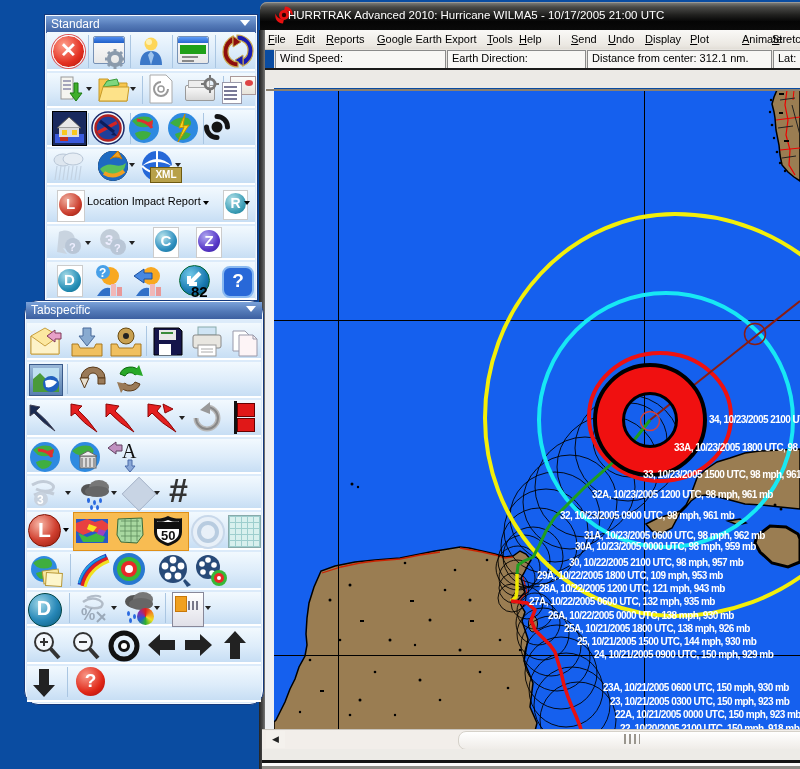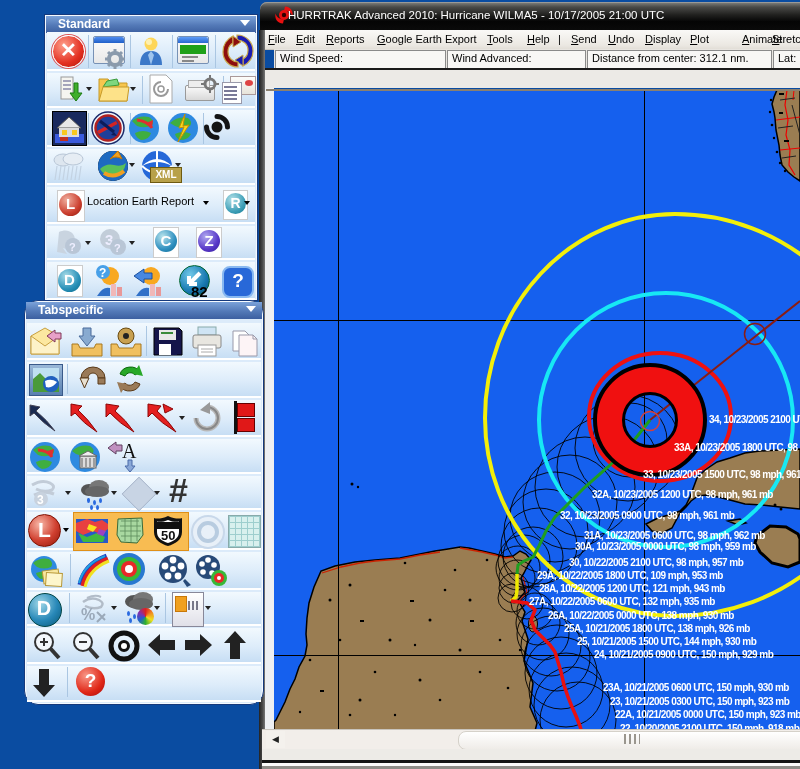--- a/index.html
+++ b/index.html
@@ -21,21 +21,21 @@
 #scroll{left:262px;top:729px;width:538px;height:20px;background:#f2eeea;border-top:1px solid #c8c4bc;}
 #sbtn{left:266px;top:731px;width:19px;height:17px;background:#f4f1ed;font-size:9px;color:#222;text-align:center;line-height:17px;}
 #sthumb{left:458px;top:731px;width:342px;height:17px;background:linear-gradient(180deg,#ffffff,#efece8);border:1px solid #d5d1c9;border-radius:8px 0 0 8px;}
 #sgrip{left:624px;top:734px;width:16px;height:10px;background:repeating-linear-gradient(90deg,#9a968e 0 2px,transparent 2px 5px);}
 #botband{left:262px;top:749px;width:538px;height:11px;background:#edebe7;}
 #botline1{left:262px;top:760px;width:538px;height:3px;background:#141414;}
 #botline2{left:262px;top:763px;width:538px;height:3px;background:#fbfbfa;}
 #botline3{left:262px;top:766px;width:538px;height:3px;background:#8f8d88;}
 
 .tbar{position:absolute;border:1px solid #15397c;background:#dcebfa;box-shadow:inset 0 0 0 1px #f5faff;}
-.tbar .ttl{position:absolute;left:1px;top:1px;right:1px;height:16px;background:linear-gradient(180deg,#7ba2d9 0%,#5379b7 55%,#3c5fa0 100%);color:#fff;font-size:12px;font-weight:bold;padding:1px 0 0 12px;}
+.tbar .ttl{position:absolute;left:1px;top:1px;right:1px;height:16px;background:linear-gradient(180deg,#7ba2d9 0%,#5379b7 55%,#3c5fa0 100%);color:#fff;font-size:12px;font-weight:normal;padding:1px 0 0 5px;}
 .tbar .ttl .dn{position:absolute;right:6px;top:4px;width:0;height:0;border-left:5px solid transparent;border-right:5px solid transparent;border-top:6px solid #fff;}
 .trow{position:absolute;left:2px;right:2px;background:linear-gradient(180deg,#f2f9fe 0%,#ddecfa 55%,#c7def4 100%);border-bottom:2px solid #fff;}
 .da{position:absolute;width:0;height:0;border-left:3px solid transparent;border-right:3px solid transparent;border-top:4px solid #222;}
 .ball{position:absolute;border-radius:50%;color:#fff;font-weight:bold;text-align:center;}
 .vsep{position:absolute;width:1px;background:#aac6e2;top:2px;bottom:2px;}
 .win32{position:absolute;width:30px;height:26px;background:linear-gradient(#fdfdfd,#e8e8e8);border:1px solid #7791b5;border-radius:2px;}
 .win32 .tt{position:absolute;left:0;top:0;right:0;height:6px;background:linear-gradient(#4f8df0,#2060c8);border-radius:2px 2px 0 0;}
 .cloud{position:absolute;border-radius:50%;}
 </style>
 </head>
@@ -48,32 +48,32 @@
  <path d="M9 18.5 C 3 18.5 0.5 13 1.5 8.5 C 3 13 7 14.5 10 14.2 Z" fill="#e81010"></path>
  <circle cx="10" cy="10" r="2.2" fill="#300"></circle>
 </svg>
 <div class="abs" id="titletxt">HURRTRAK Advanced 2010: Hurricane WILMA5 - 10/17/2005 21:00 UTC</div>
 <div class="abs" id="menubar">
  <span style="left:6px"><u>F</u>ile</span>
  <span style="left:34px"><u>E</u>dit</span>
  <span style="left:64px"><u>R</u>eports</span>
  <span style="left:115px"><u>G</u>oogle Earth Export</span>
  <span style="left:225px"><u>T</u>ools</span>
- <span style="left:265px"><u>H</u>elp</span>
+ <span style="left:257px"><u>H</u>elp</span>
  <span style="left:296px">|</span>
  <span style="left:309px"><u>S</u>end</span>
  <span style="left:346px"><u>U</u>ndo</span>
  <span style="left:383px"><u>D</u>isplay</span>
  <span style="left:428px"><u>P</u>lot</span>
  <span style="left:480px"><u>A</u>nimate</span>
  <span style="left:510px"><u>S</u>tretch</span>
 </div>
 <div class="abs" id="statusrow">
  <div class="sbox" style="left:1px;width:165px;">Wind Speed:</div>
- <div class="sbox" style="left:173px;width:133px;">Wind Advanced:</div>
+ <div class="sbox" style="left:173px;width:133px;">Earth Direction:</div>
  <div class="sbox" style="left:313px;width:179px;">Distance from center: 312.1 nm.</div>
  <div class="sbox" style="left:499px;width:39px;">Lat: 22</div>
 </div>
 <div class="abs" id="blackline"></div>
 <div class="abs" id="grayband"></div>
 <div class="abs" style="left:265px;top:88px;width:9px;height:672px;background:#edeff2;"></div>
 <div class="abs" id="winleft"></div>
 <div class="abs" id="mapframe"></div>
 <svg class="abs" style="left:274px;top:91px" width="526" height="638" viewBox="274 91 526 638">
  <rect x="274" y="91" width="526" height="638" fill="#1560ee"></rect>
@@ -383,21 +383,21 @@
       <circle cx="17" cy="17" r="15" fill="#2668d8"></circle>
       <path d="M2,17 Q17,3 32,17 Q17,9 2,17 Z" fill="#fff"></path>
       <path d="M17,2 L17,32" stroke="#fff" stroke-width="2"></path>
       <path d="M2,17 Q17,31 32,17" fill="none" stroke="#fff" stroke-width="2"></path>
     </svg>
  <div class="abs" style="left:105px;top:152px;width:30px;height:14px;background:#b8a14a;border:1px solid #6e5a10;color:#fff;font-size:10px;font-weight:bold;text-align:center;line-height:13px;">XML</div>
  <span class="da" style="left:130px;top:148px;"></span>
 
  <div class="abs" style="left:12px;top:175px;width:26px;height:30px;background:#fff;border:1px solid #ccc;"></div>
  <div class="ball" style="left:14px;top:178px;width:23px;height:23px;background:radial-gradient(circle at 35% 30%,#f0b0a0,#cc4030 60%,#8e1608);font-size:15px;line-height:22px;">L</div>
- <div class="abs" style="left:42px;top:180px;font-size:11px;color:#000;">Location Earth Report</div>
+ <div class="abs" style="left:42px;top:180px;font-size:11px;color:#000;">Location Impact Report</div>
  <span class="da" style="left:158px;top:186px;border-top-color:#000;"></span>
  <div class="abs" style="left:178px;top:175px;width:23px;height:28px;background:#fff;border:1px solid #ccc;"></div>
  <div class="ball" style="left:180px;top:178px;width:21px;height:21px;background:radial-gradient(circle at 35% 30%,#b0e0e8,#40a0b8 60%,#107890);font-size:14px;line-height:20px;">R</div>
  <span class="da" style="left:199px;top:186px;border-top-color:#000;"></span>
 
  <svg class="abs" style="left:8px;top:213px" width="32" height="30" viewBox="0 0 32 30">
       <path d="M6,4 C14,0 22,4 22,12 C22,20 14,22 10,20 L14,26 4,24 Z" fill="#c9d4e0"></path>
       <circle cx="20" cy="18" r="8" fill="#b9c6d6"></circle>
       <text x="16" y="23" font-size="11" fill="#eef" font-weight="bold">?</text>
     </svg>

